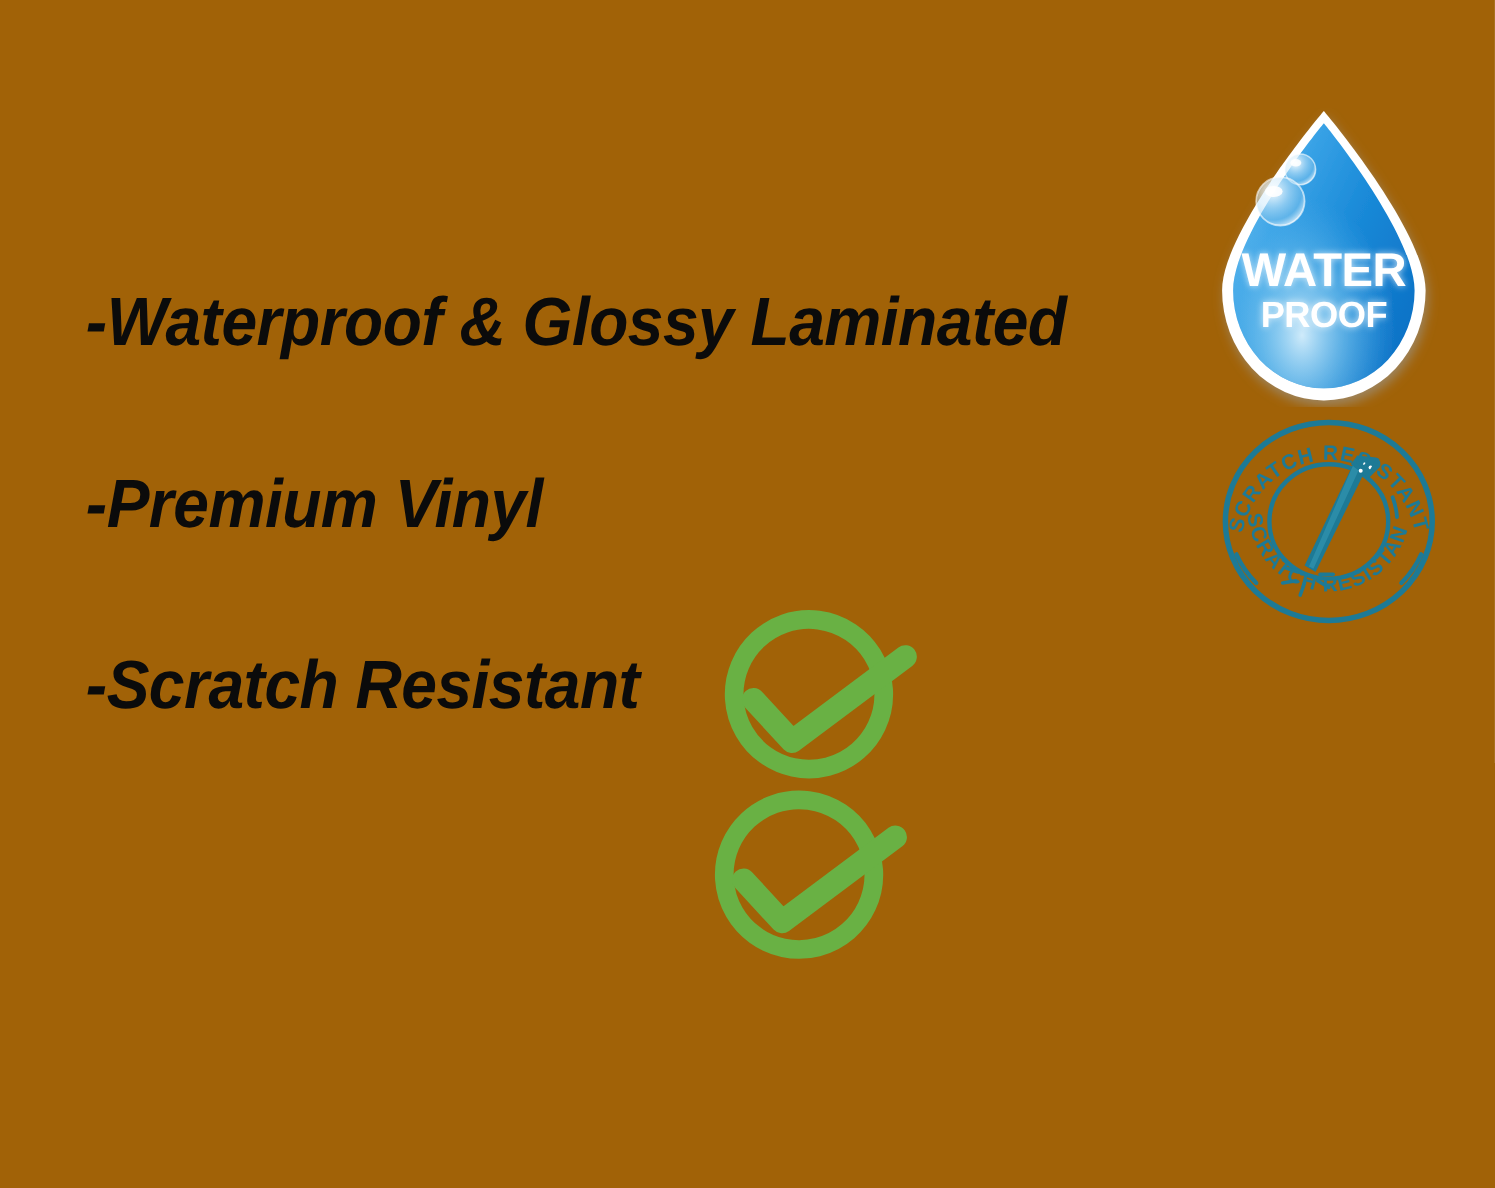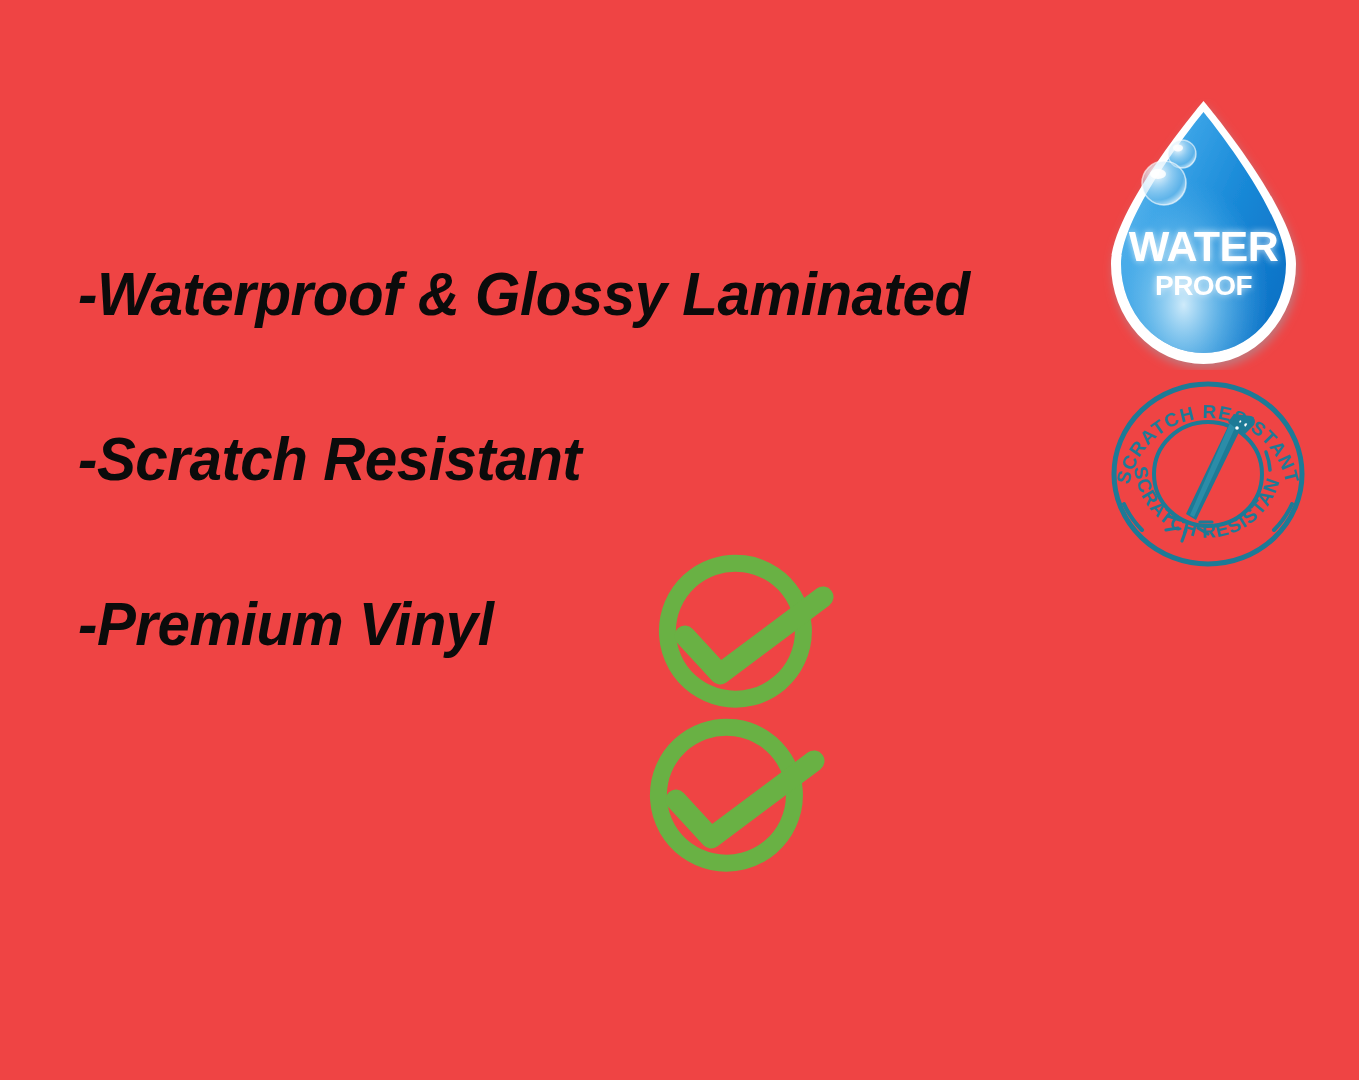--- a/index.html
+++ b/index.html
@@ -13,21 +13,21 @@
     position: relative;
     overflow: hidden;
     font-family: "Liberation Sans", sans-serif;
   }
 
   #canvas {
     position: absolute;
     left: 0; top: 0;
     width: 1359px;
     height: 1080px;
-    background: #ef4444;
+    background: #a16207;
   }
 
   
   .feature-list {
     position: absolute;
     left: 78px;
     top: 258px;
     width: 1020px;
   }
   .feature-row {
@@ -74,45 +74,45 @@
     color: #ffffff;
     font-family: "Liberation Sans", sans-serif;
     font-weight: bold;
     font-size: 43px;
     line-height: 40px;
     letter-spacing: -0.5px;
     text-shadow: 0 0 7px rgba(255,255,255,0.75);
     pointer-events: none;
   }
   .droplet-text span { display: block; }
-  .droplet-text .line-2 { font-size: 28px; }
+  .droplet-text .line-2 { font-size: 33px; }
 
   
   .scratch-badge {
     position: absolute;
     left: 1108px;
     top: 378px;
     width: 200px;
     height: 192px;
   }
 </style>
 </head>
 <body style="background: rgb(255, 255, 255);">
 
 <div id="canvas">
 
   <div class="feature-list">
     <div class="feature-row">
       <div class="feature-text" style="color: rgb(11, 11, 11);">-Waterproof &amp; Glossy Laminated</div>
     </div>
     <div class="feature-row">
+      <div class="feature-text" style="color: rgb(11, 11, 11);">-Premium Vinyl</div>
+    </div>
+    <div class="feature-row">
       <div class="feature-text" style="color: rgb(11, 11, 11);">-Scratch Resistant</div>
-    </div>
-    <div class="feature-row">
-      <div class="feature-text" style="color: rgb(11, 11, 11);">-Premium Vinyl</div>
     </div>
   </div>
 
   <div class="check-mark check-1">
     <svg viewBox="0 0 190 165" width="190" height="165" xmlns="http://www.w3.org/2000/svg">
       <path d="M148 43 A68 68 0 1 0 152 108 A68 68 0 0 0 148 43" fill="none" stroke="#69b144" stroke-width="17" stroke-linecap="round"></path>
       <path d="M40 84 L75 122 L178 45" fill="none" stroke="#69b144" stroke-width="21" stroke-linecap="round" stroke-linejoin="round"></path>
     </svg>
   </div>
 

